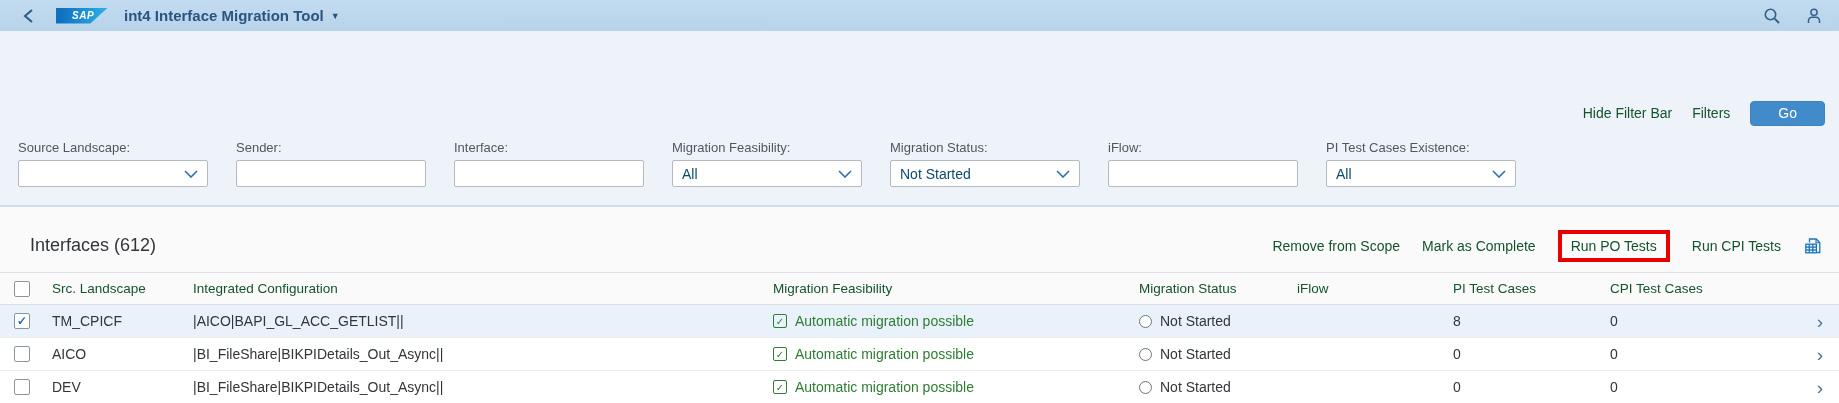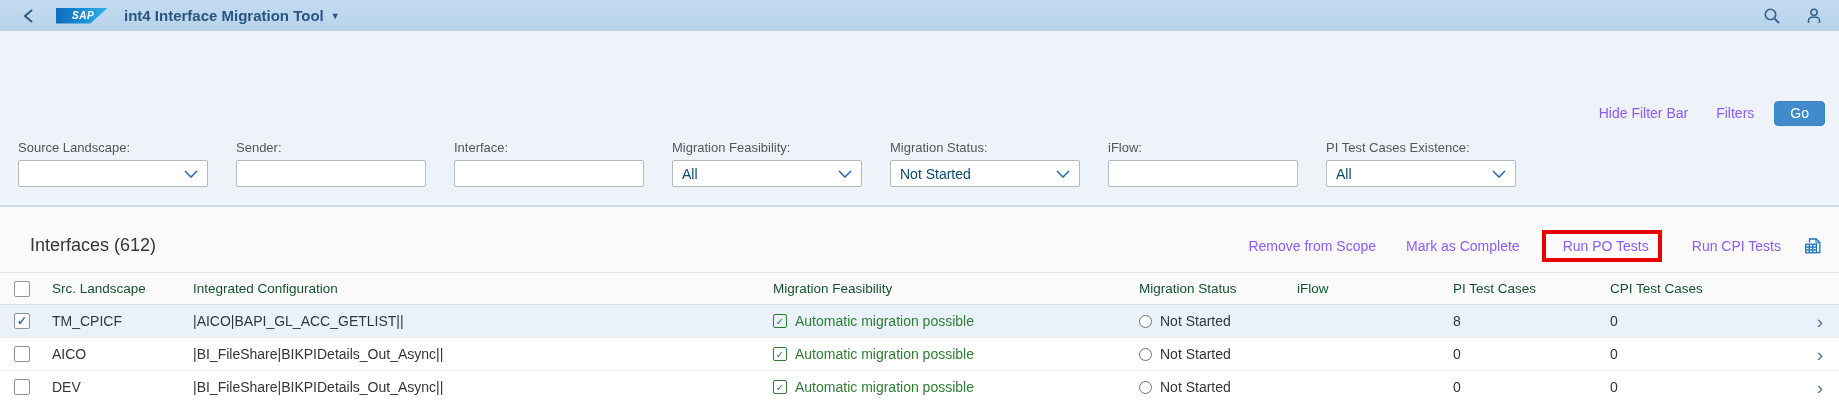--- a/index.html
+++ b/index.html
@@ -17,23 +17,23 @@
     color:#fff; font-weight:bold; font-style:italic; font-size:10px; letter-spacing:.5px; }
   .shell-title { color:#2b5580; font-size:15px; font-weight:bold; display:flex; align-items:center; gap:7px; cursor:pointer; }
   .shell-title .caret { font-size:9px; color:#2b5580; }
   .shell-right { margin-left:auto; display:flex; align-items:center; gap:24px; padding-right:4px; }
   .shell-icon { display:flex; cursor:pointer; }
 
   
   .filter-section { height:176px; background:#eef3f9; border-bottom:2px solid #ccdcec; }
   .filter-top { display:flex; justify-content:flex-end; align-items:center;
     gap:20px; padding:72px 14px 0 0; height:92px; }
-  .link { color:#8b5cf6; font-size:14px; text-decoration:none; cursor:pointer;margin-left:8px; }
+  .link { color:#14532d; font-size:14px; text-decoration:none; cursor:pointer; }
   .go-btn { background:#428bca; border:1px solid #3d83c1; border-radius:4px;
-    color:#fff; font-size:14px; padding:3px 15px; height:25px; cursor:pointer;
+    color:#fff; font-size:14px; padding:3px 27px; height:25px; cursor:pointer;
     font-family:"Liberation Sans", sans-serif; }
   .filter-fields { display:flex; gap:28px; padding:17px 0 0 18px; }
   .ffield { width:190px; }
   .ffield label { display:block; font-size:13px; color:#51575c; margin-bottom:5px; }
   .control { height:27px; background:#fff; border:1px solid #b4bac1; border-radius:2px;
     display:flex; align-items:center; justify-content:space-between;
     padding:0 9px; font-size:14px; color:#0c4a6e; width:100%; cursor:pointer; }
   input.control { cursor:text; font-family:"Liberation Sans", sans-serif; }
 
   

